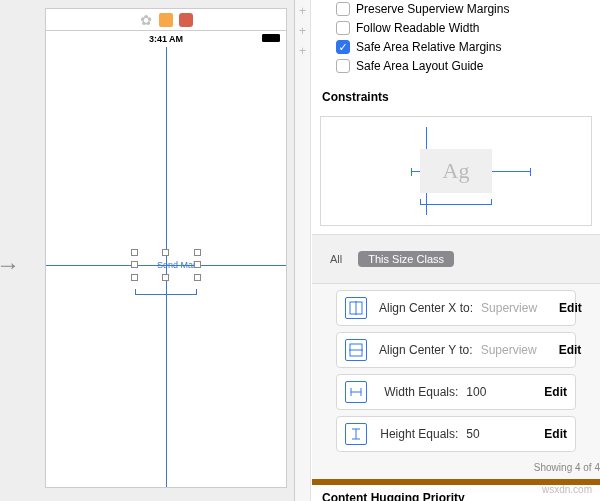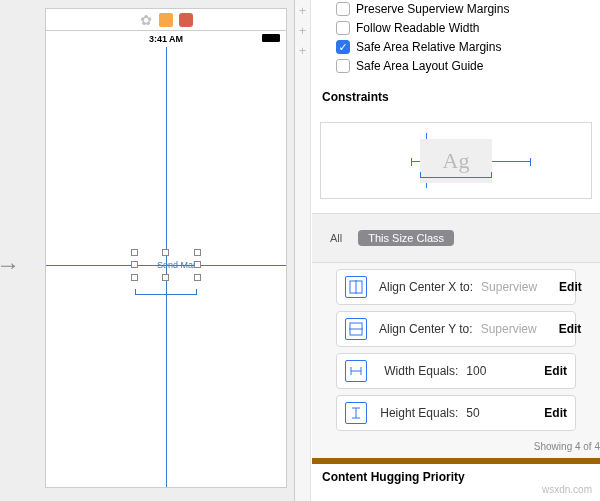--- a/index.html
+++ b/index.html
@@ -31,21 +31,21 @@
 .gutter { width: 16px; background: #f6f6f6; border-right: 1px solid #e2e2e2; position: absolute; left: 295px; top:0; bottom:0; padding-top:4px; display:flex; flex-direction:column; align-items:center; color:#bbb; font-size:12px; gap:6px;}
 .inspect { margin-left: 16px; flex:1; overflow:hidden; }
 
 .checks { padding: 2px 6px 8px 6px; font-size: 12px; }
 .check-row { display: flex; height: 19px; gap: 6px; margin-left: 18px;}
 .cbox { width: 14px; height: 14px; border: 1px solid #b0b0b0; border-radius: 3px; background: #fff; display:flex; align-items:center; justify-content:center; font-size:11px; color:#fff; }
 .cbox.checked { background: #2f75f0; border-color:#2f75f0; }
 .cbox.checked::after{ content:"✓"; }
 
 .section-header { font-size: 12px; font-weight: 600; padding: 4px 10px; }
-.constraint-box { margin: 14px 8px; height: 77px; border: 1px solid #d8d8d8; display:flex; align-items:center; justify-content:center; position:relative; }
+.constraint-box { margin: 8px 8px; height: 110px; border: 1px solid #d8d8d8; display:flex; align-items:center; justify-content:center; position:relative; }
 .ag-box { width: 72px; height: 44px; background: #efefef; display:flex; align-items:center; justify-content:center; color:#bbb; font-size: 22px; font-family: Georgia, serif; position:relative; }
 .cline-v { position:absolute; top:10px; bottom:10px; left:50%; margin-left:-30px; width:0; border-left:1px solid #2f75f0;}
 .cline-h { position:absolute; left:90px; right:60px; top:50%; height:0; border-top:1px solid #2f75f0;}
 .tick{position:absolute; width:0; height:8px; border-left:1px solid #2f75f0;}
 .brace-bot { position:absolute; bottom:16px; left:50%; transform:translateX(-50%); width:72px; height:10px;}
 .brace-bot::before{content:"";position:absolute;left:0;right:0;top:5px;border-top:1px solid #2f75f0;}
 .tick-l{position:absolute;left:0;top:0;height:5px;border-left:1px solid #2f75f0;}
 .tick-r{position:absolute;right:0;top:0;height:5px;border-left:1px solid #2f75f0;}
 
 .filter-bar { padding: 16px 8px; display:flex; gap:6px; align-items:center; font-size:11px; background:#f1f1f1; border-top:1px solid #ddd; border-bottom:1px solid #ddd;}

